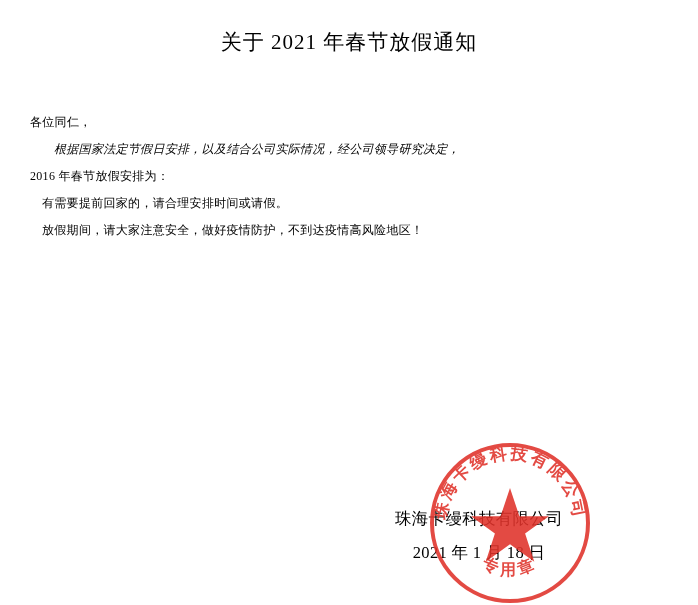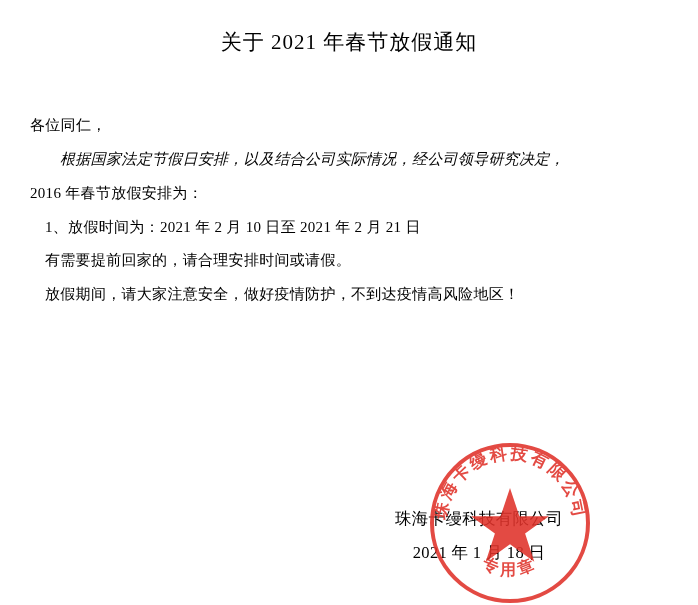--- a/index.html
+++ b/index.html
@@ -28,21 +28,21 @@
     font-weight: normal;
     letter-spacing: 1px;
     margin: 28px 0 0 0;
     line-height: 1.4;
   }
   .body-block {
     margin: 52px 0 0 0;
     padding: 0 30px 0 30px;
   }
   .para {
-    font-size: 15px;
+    font-size: 12px;
     line-height: 2.25;
     margin: 0;
     letter-spacing: 0.3px;
   }
   .indent-1 { text-indent: 2em; font-style: italic; }
   .indent-half { text-indent: 1em; }
   .signature {
     position: absolute;
     right: 135px;
     bottom: 62px;
@@ -71,21 +71,20 @@
 <body>
 
 <div class="doc">
 
   <div class="title">关于 2021 年春节放假通知</div>
 
   <div class="body-block">
     <p class="para">各位同仁，</p>
     <p class="para indent-1">根据国家法定节假日安排，以及结合公司实际情况，经公司领导研究决定，</p>
     <p class="para">2016 年春节放假安排为：</p>
-    <p class="para indent-half">1、放假时间为：2021 年 2 月 10 日至 2021 年 2 月 21 日</p>
     <p class="para indent-half">有需要提前回家的，请合理安排时间或请假。</p>
     <p class="para indent-half">放假期间，请大家注意安全，做好疫情防护，不到达疫情高风险地区！</p>
   </div>
 
   <div class="signature">
     <div class="sig-line">珠海卡缦科技有限公司</div>
     <div class="sig-line">2021 年 1 月 18 日</div>
   </div>
 
   <div class="seal">

